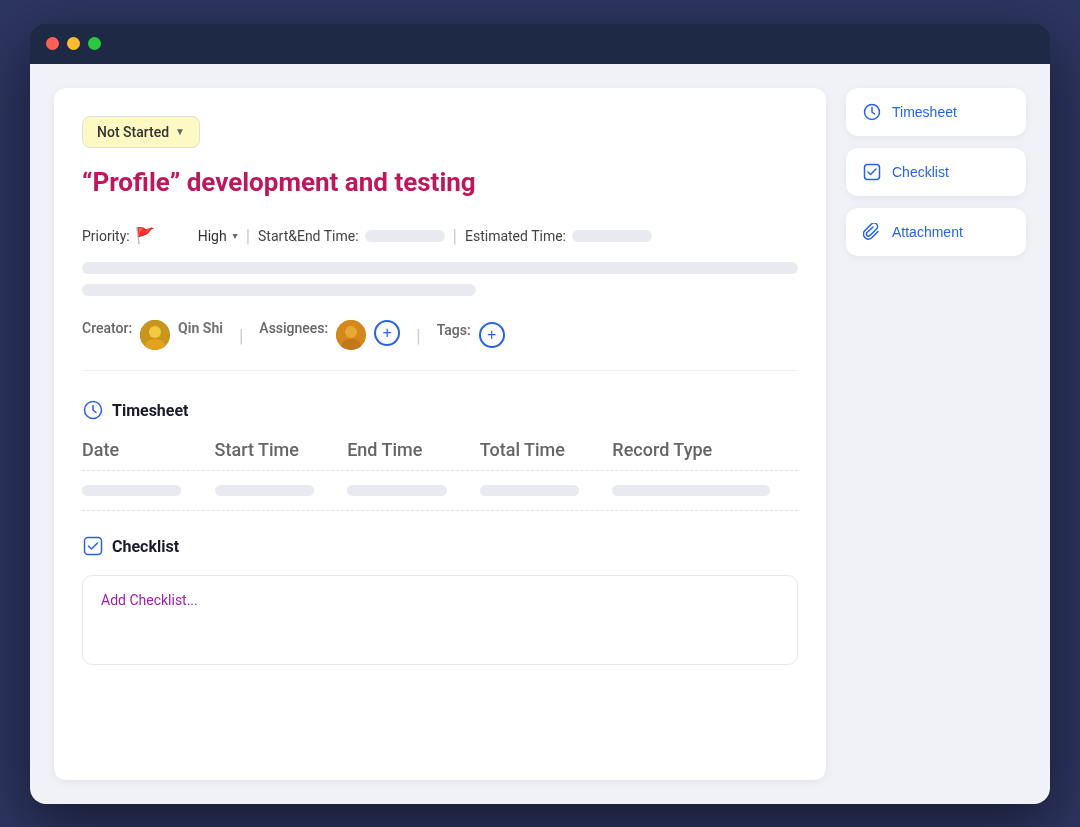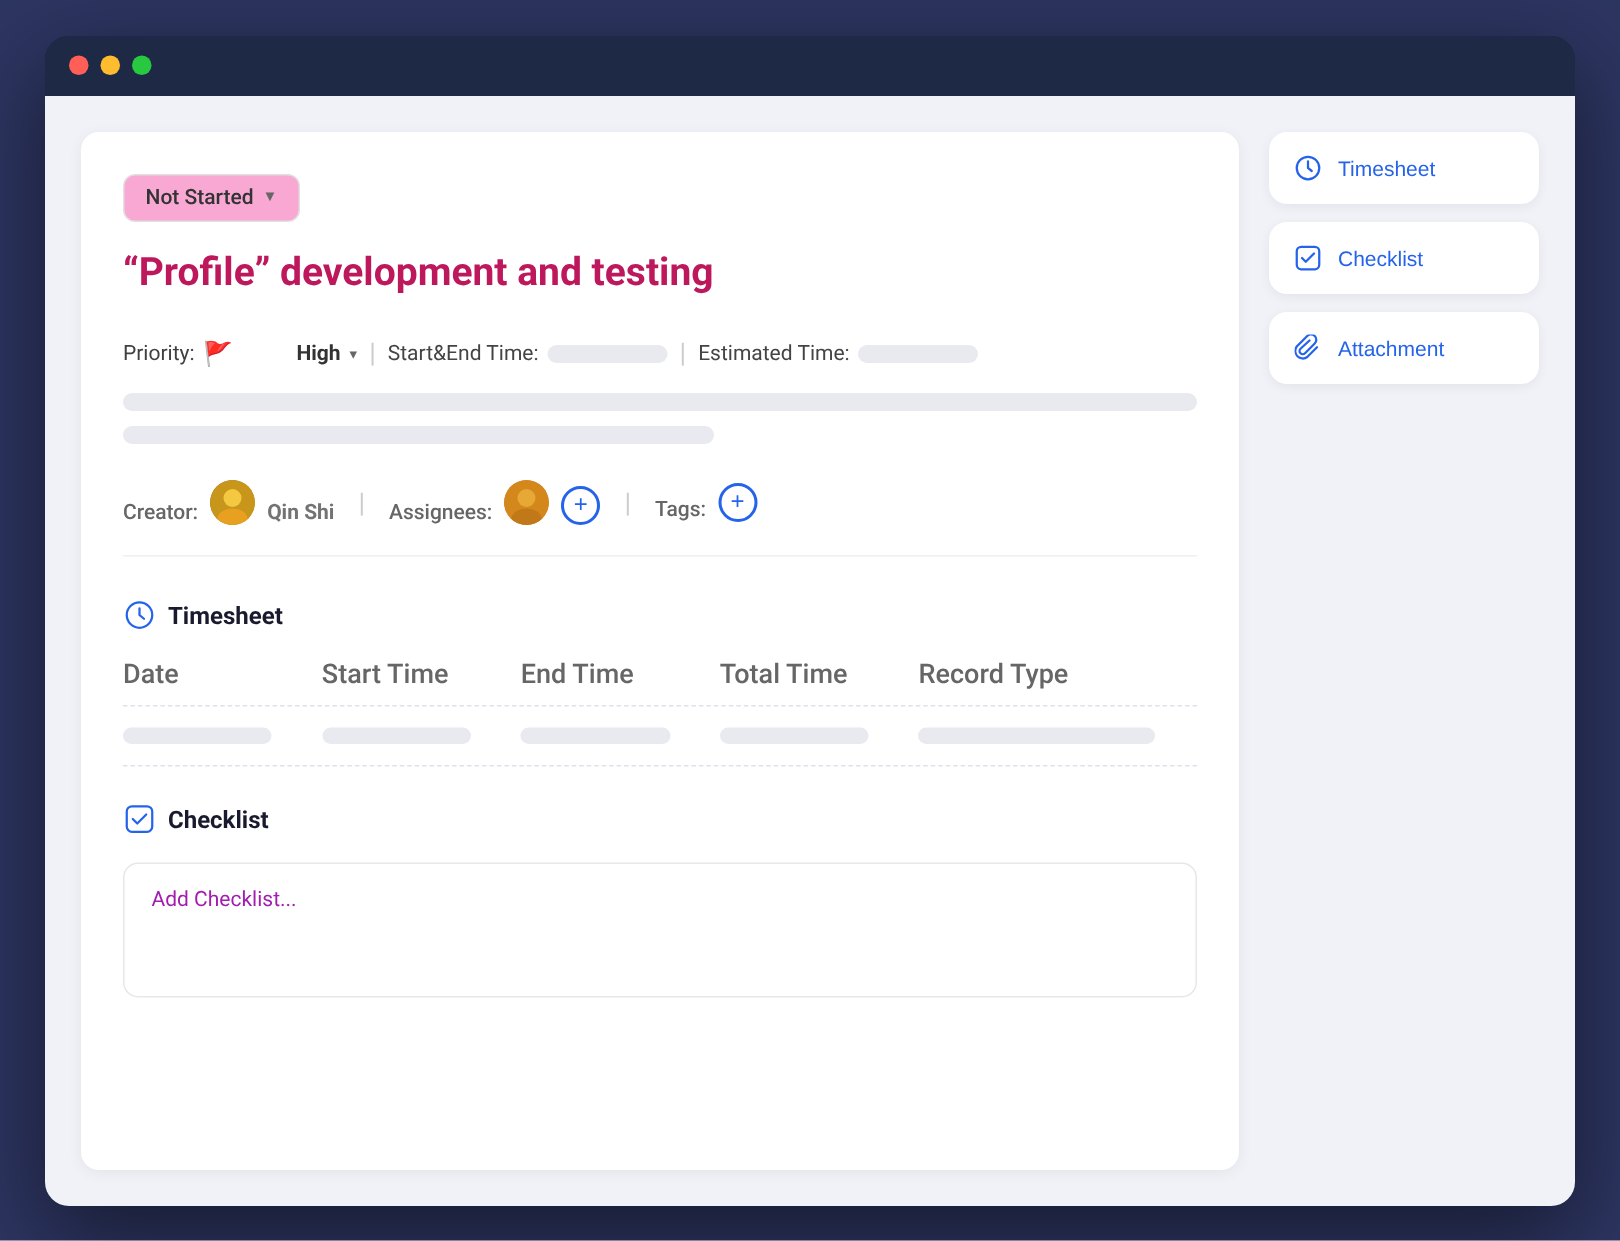--- a/index.html
+++ b/index.html
@@ -63,21 +63,21 @@
       display: flex;
       flex-direction: column;
       gap: 12px;
     }
 
     
     .status-badge {
       display: inline-flex;
       align-items: center;
       gap: 6px;
-      background: #f9a8d4;
+      background: #fef9c3;
       border: 1px solid #e0e0e0;
       border-radius: 8px;
       padding: 7px 14px;
       font-size: 14px;
       font-weight: 500;
       color: #333;
       cursor: pointer;
       margin-bottom: 18px;
     }
 
@@ -115,21 +115,21 @@
     .meta-divider {
       color: #ccc;
       font-size: 18px;
     }
 
     .priority-flag {
       font-size: 16px;
     }
 
     .priority-label {
-      font-weight: 700;
+      font-weight: 400;
       color: #333;
       padding-left: 36px;
     }
 
     .priority-chevron {
       font-size: 10px;
       color: #666;
     }
 
     .skeleton {
@@ -161,21 +161,21 @@
       display: flex;
       align-items: center;
       gap: 16px;
       margin-bottom: 28px;
       padding-bottom: 20px;
       border-bottom: 1px solid #f0f0f0;
     }
 
     .person-item {
       display: flex;
-      align-items: flex-end;
+      align-items: flex-start;
       gap: 8px;
       font-size: 14px;
       color: #444;
     }
 
     .avatar {
       width: 30px;
       height: 30px;
       border-radius: 50%;
       overflow: hidden;

